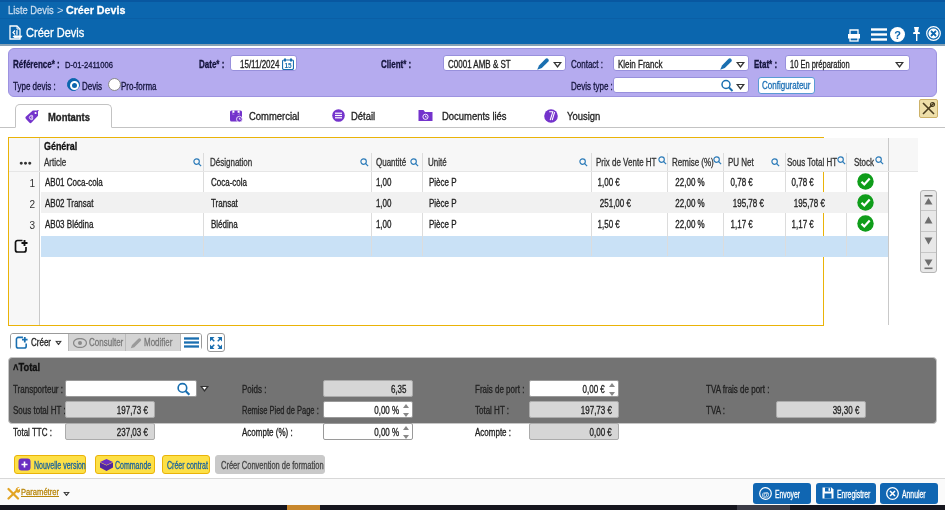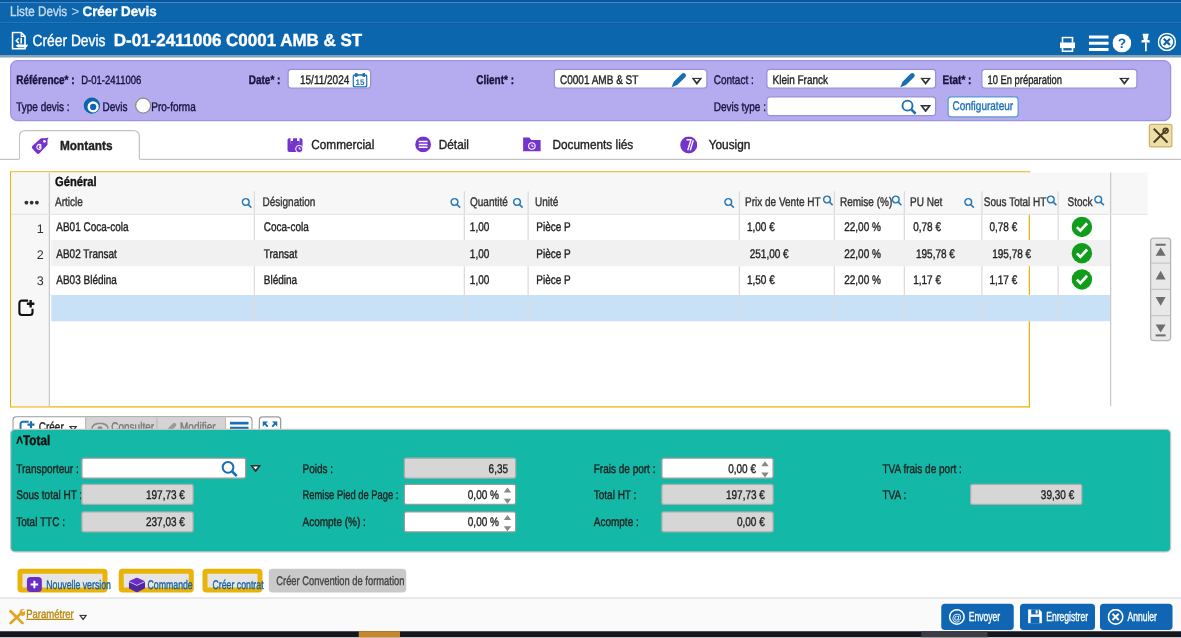--- a/index.html
+++ b/index.html
@@ -60,32 +60,32 @@
 .scrollbtns { left:920px; top:190px; width:17px; height:83px; background:#e8e8e8; border:1px solid #b5b5b5; border-radius:3px; }
 .sb { position:absolute; left:0; width:15px; height:20px; border-bottom:1px solid #c6c6c6; }
 
 
 .toolbar { left:10px; top:333px; width:192px; height:17px; background:#fff; border:1px solid #9a9a9a; border-radius:3px; font-size:10px; }
 .tb-seg { position:absolute; top:0; height:17px; }
 .tb-gray { background:#d4d4d4; }
 .expandbtn { left:207px; top:333px; width:18px; height:19px; background:#fff; border:1px solid #9a9a9a; border-radius:3px; }
 
 
-.total { left:8px; top:343px; width:929px; height:99px; background:#14b8a6; border:1px solid #c6c6c6; border-radius:4px; font-size:10px; color:#222; }
+.total { left:8px; top:357px; width:929px; height:67px; background:#737373; border:1px solid #c6c6c6; border-radius:4px; font-size:10px; color:#222; }
 .total .lbl { position:absolute; white-space:nowrap; }
 .tinp { position:absolute; height:17px; border-radius:2px; font-size:10px; }
 .tinp.ro { background:#d6d6d6; border:1px solid #ababab; }
 .tinp.wh { background:#fff; border:1px solid #9a9a9a; }
 .tinp .val { position:absolute; right:13px; top:2.5px; }
 .spin { position:absolute; right:1px; top:1px; width:9px; height:13px; }
 .spin::before { content:""; position:absolute; top:1px; left:1px; border-left:3px solid transparent; border-right:3px solid transparent; border-bottom:4px solid #888; }
 .spin::after { content:""; position:absolute; bottom:-1px; left:1px; border-left:3px solid transparent; border-right:3px solid transparent; border-top:4px solid #888; }
 
 
-.act { position:absolute; top:455px; height:19px; background:#e5e5e5; border:4px solid #eab308; border-radius:3px; font-size:10px; color:#17619f; white-space:nowrap; }
+.act { position:absolute; top:455px; height:19px; background:#fde047; border:1px solid #eab308; border-radius:3px; font-size:10px; color:#17619f; white-space:nowrap; }
 .act.dis { background:#c9c9c9; border:1px solid #c9c9c9; color:#444; }
 
 
 .botline { left:0; top:478px; width:945px; height:1px; background:#d8d8d8; }
 .bottombar { left:0; top:479px; width:945px; height:26px; background:#fafafa; }
 .param { position:absolute; left:21px; top:7px; font-size:9.5px; color:#b8860b; }
 .bluebtn { position:absolute; top:4px; height:21px; background:#1066b2; border-radius:3px; color:#fff; font-size:10.5px; }
 .taskbar { left:0; top:505px; width:945px; height:5px; background:#16161e; }
 </style>
 </head>
@@ -99,21 +99,20 @@
   </div>
   <div class="abs titlebar">
     <svg class="abs" style="left:9px;top:6px" width="14" height="15" viewBox="0 0 14 15">
         <path d="M1 1 h7 l3 3 v10 h-10 z" fill="none" stroke="#fff" stroke-width="1.3"></path>
         <path d="M8 1 v3 h3" fill="none" stroke="#fff" stroke-width="1"></path>
         <path d="M6 5.5 l-2 2 2 2" fill="none" stroke="#fff" stroke-width="1.2"></path>
         <rect x="7.3" y="5.2" width="1.3" height="4.6" fill="#fff"></rect>
         <path d="M3.5 11.5 l2-1.2 8 0.5 -1.2 2 -6.8 0.2 z" fill="#fff"></path>
       </svg>
     <span class="abs" style="left:26px;top:6px;font-size:13px"><i class="n s85">Créer Devis</i></span>
-    <span class="abs" style="left:91px;top:5px;font-size:14px;font-weight:bold"><i class="n s97">D-01-2411006 C0001 AMB &amp; ST</i></span>
     <svg class="abs" style="left:847px;top:10px" width="14" height="13" viewBox="0 0 14 13">
         <path d="M3 5 V1 h8 v4" fill="none" stroke="#fff" stroke-width="1.3"></path>
         <rect x="1" y="5" width="12" height="4.5" fill="#fff"></rect>
         <rect x="3" y="8" width="8" height="4" fill="none" stroke="#fff" stroke-width="1.3"></rect>
       </svg>
     <svg class="abs" style="left:871px;top:9px" width="16" height="13" viewBox="0 0 16 13">
         <g stroke="#fff" stroke-width="2.4">
           <line x1="0" y1="1.5" x2="16" y2="1.5"></line>
           <line x1="0" y1="6.5" x2="16" y2="6.5"></line>
           <line x1="0" y1="11.5" x2="16" y2="11.5"></line>

